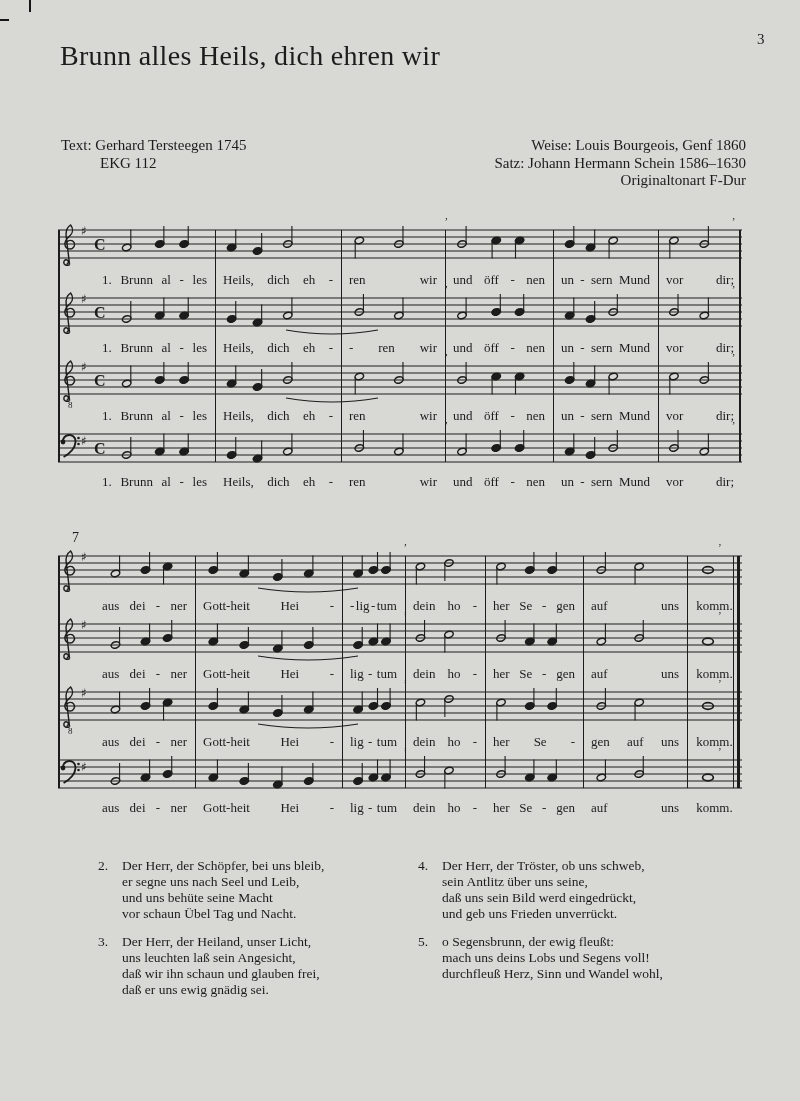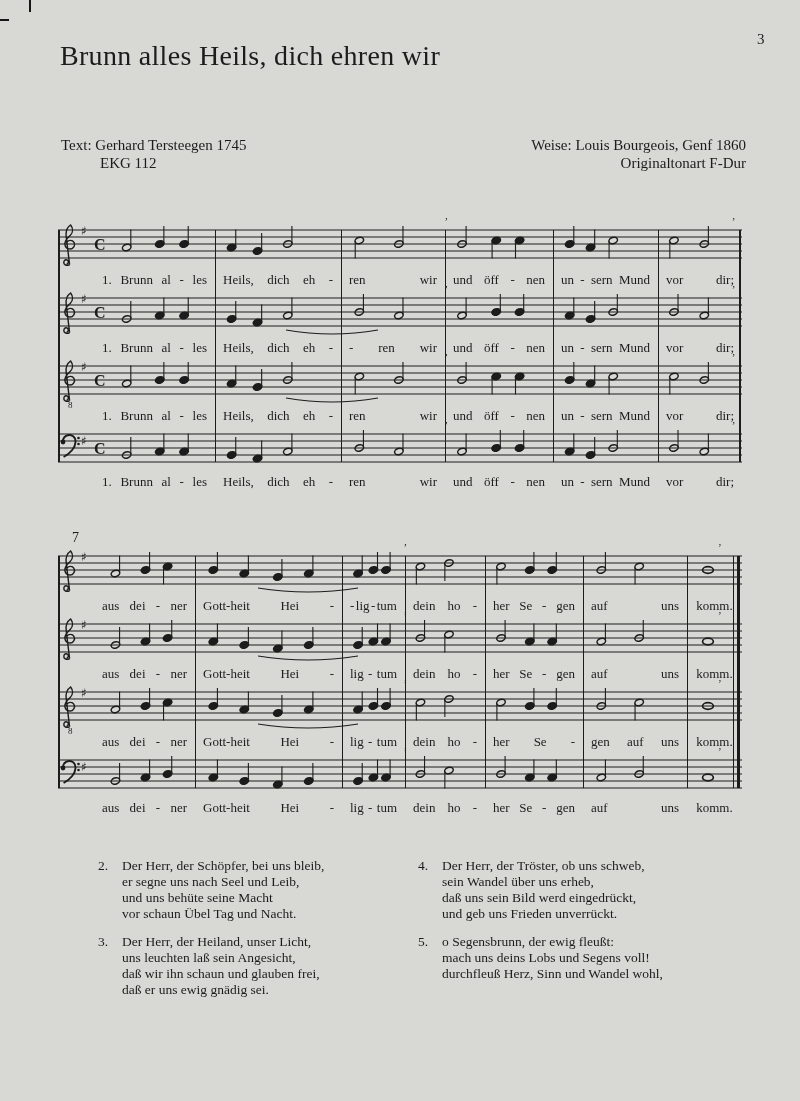--- a/index.html
+++ b/index.html
@@ -43,20 +43,21 @@
 <h1 id="page-title">Brunn alles Heils, dich ehren wir</h1>
 <div id="page-number">3</div>
 
 <div class="credits">
   <div class="credits-left">
     <div>Text: Gerhard Tersteegen 1745</div>
     <div class="ekg">EKG 112</div>
   </div>
   <div class="credits-right">
     <div>Weise: Louis Bourgeois, Genf 1860</div>
+    <div>Satz: Johann Hermann Schein 1586–1630</div>
     <div>Originaltonart F-Dur</div>
   </div>
 </div>
 
 <div id="sys1" class="system">
     <div class="bar" style="left: 0px; top: 4px; width: 2px; height: 232px;"></div>
     <div class="bar" style="left: 157px; top: 4px; width: 1px; height: 232px;"></div>
     <div class="bar" style="left: 283px; top: 4px; width: 1px; height: 232px;"></div>
     <div class="bar" style="left: 387px; top: 4px; width: 1px; height: 232px;"></div>
     <div class="bar" style="left: 495px; top: 4px; width: 1px; height: 232px;"></div>
@@ -786,21 +787,21 @@
         <div>daß wir ihn schaun und glauben frei,</div>
         <div>daß er uns ewig gnädig sei.</div>
       </span>
     </div>
   </div>
   <div id="col-right" class="verse-col">
     <div class="verse">
       <span class="vnum">4.</span>
       <span class="vlines">
         <div>Der Herr, der Tröster, ob uns schweb,</div>
-        <div>sein Wandel über uns erheb,</div>
+        <div>sein Antlitz über uns seine,</div>
         <div>daß uns sein Bild werd eingedrückt,</div>
         <div>und geb uns Frieden unverrückt.</div>
       </span>
     </div>
     <div class="verse">
       <span class="vnum">5.</span>
       <span class="vlines">
         <div>o Segensbrunn, der ewig fleußt:</div>
         <div>mach uns deins Lobs und Segens voll!</div>
         <div>durchfleuß Herz, Sinn und Wandel wohl,</div>

